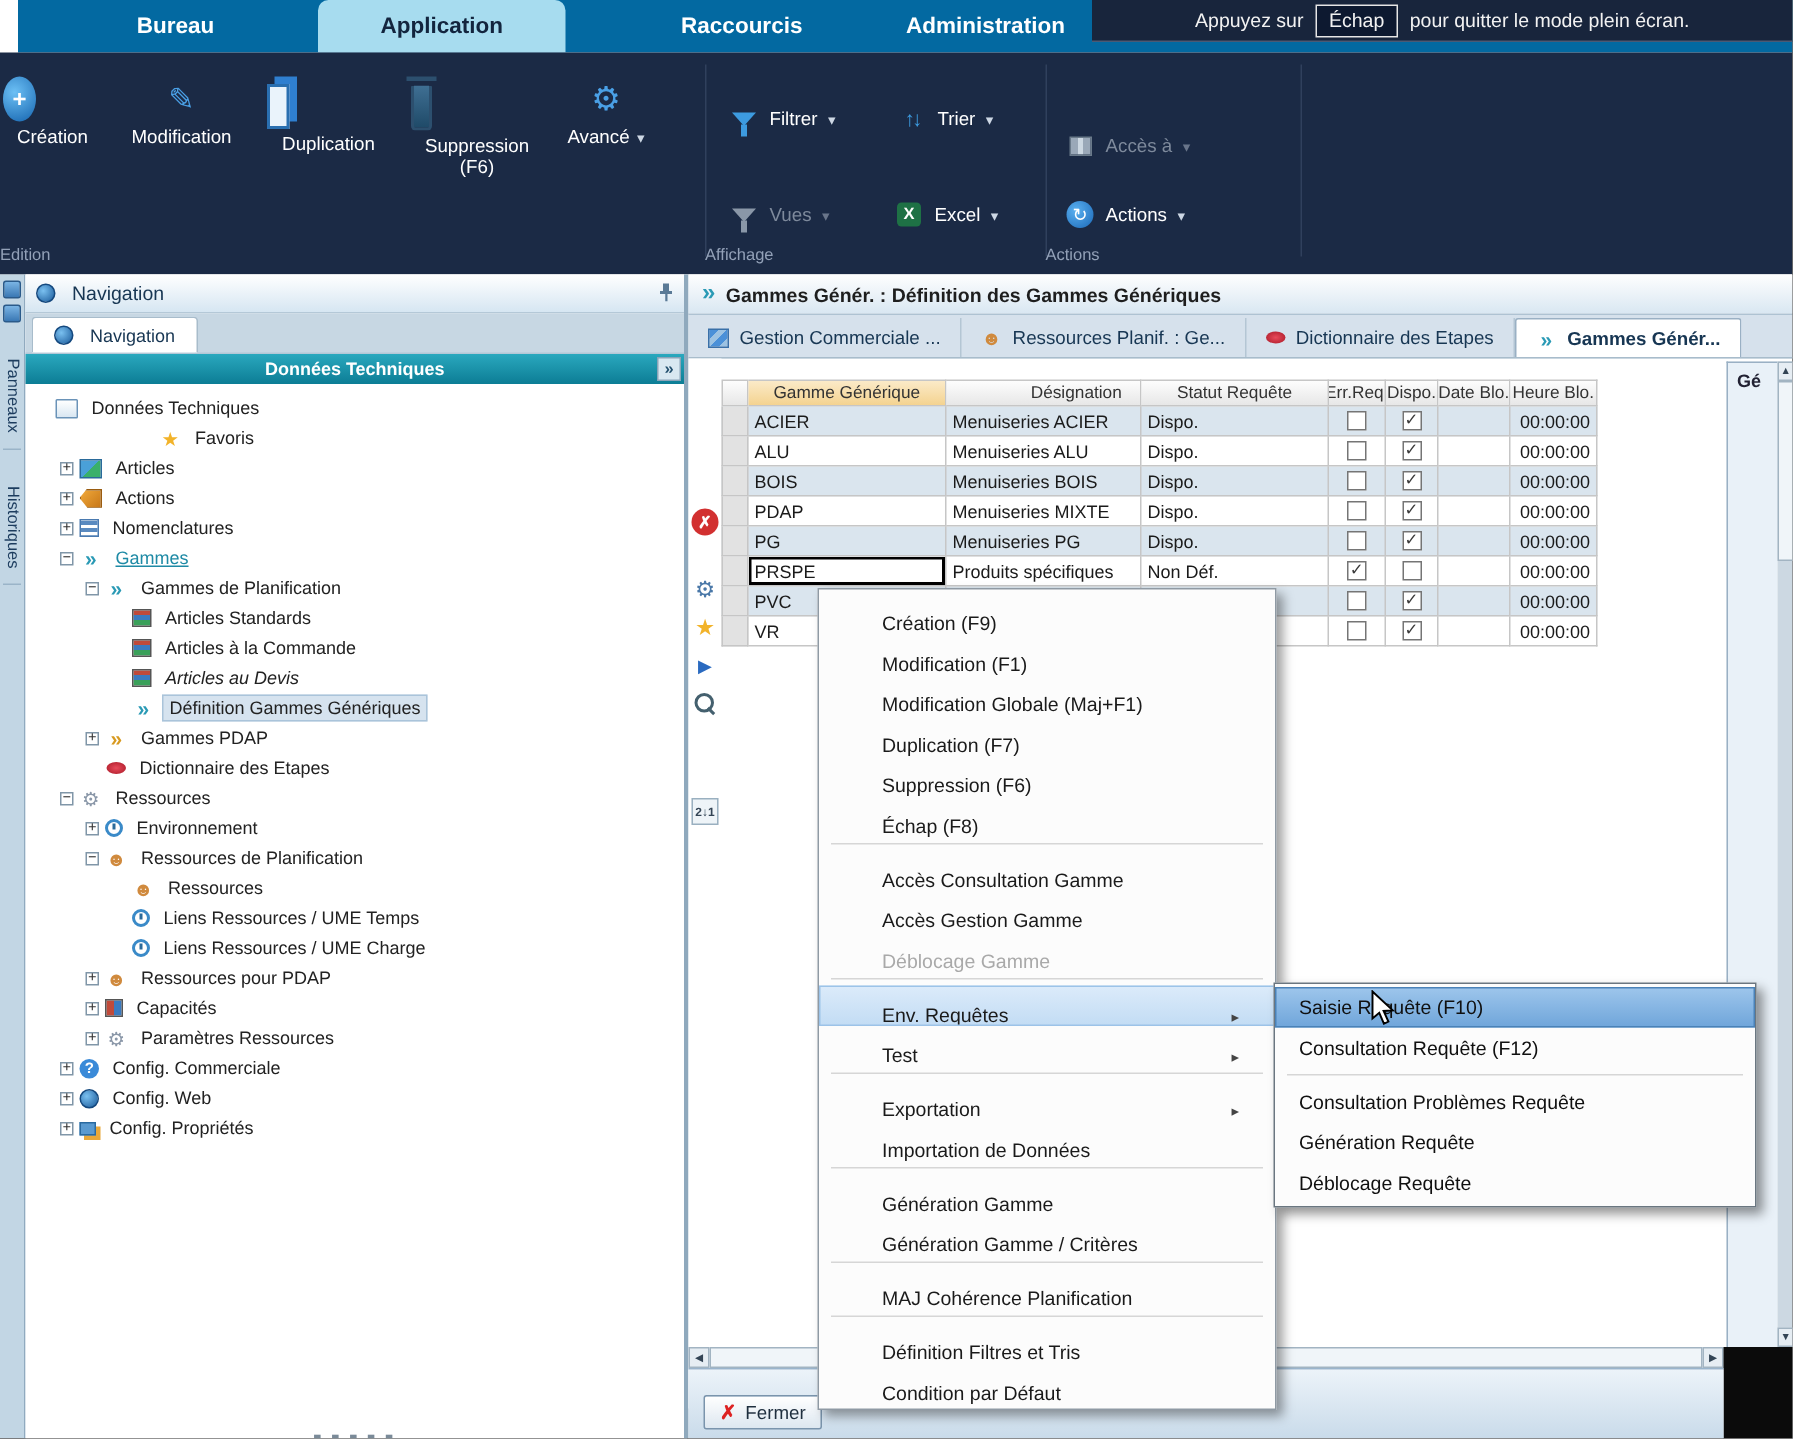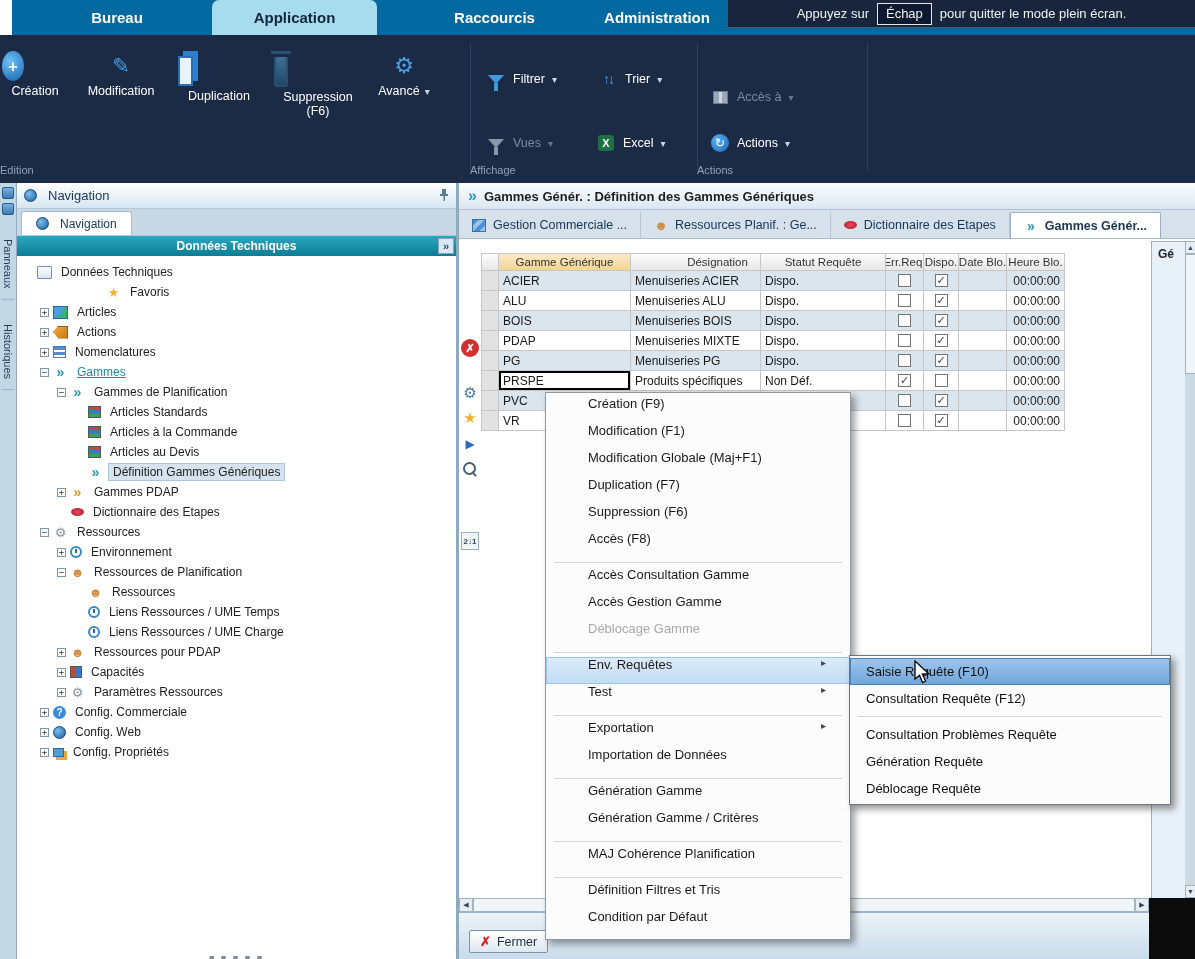--- a/index.html
+++ b/index.html
@@ -175,21 +175,21 @@
 .bottom-bar{position:absolute;left:0;top:729px;width:690px;height:47px;background:linear-gradient(#ecf3f9,#c9dbea);
   border-top:1px solid #9ab4cc}
 .close-btn{position:absolute;left:10px;top:17px;height:23px;padding:0 10px;display:flex;align-items:center;gap:6px;
   background:linear-gradient(#ffffff,#dde7f0);border:1px solid #7a94ac;border-radius:2px;font-size:12.5px;color:#1e2e3e;cursor:pointer}
 .x-red{color:#d22;font-weight:bold;font-size:13px}
 .x-red::before{content:"✗"}
 
 
 .cmenu{position:absolute;left:545px;top:392px;width:306px;background:#fcfcfc;border:1px solid #8f9aa4;
   box-shadow:4px 4px 7px rgba(0,0,0,.38);padding:3px 0;z-index:50}
-.cm-item{height:27px;display:flex;align-items:flex-start;padding:0 24px 0 42px;font-size:13px;color:#1a1a1a;cursor:pointer}
+.cm-item{height:27px;display:flex;align-items:flex-end;padding:0 24px 0 42px;font-size:13px;color:#1a1a1a;cursor:pointer}
 .cm-item.disabled{color:#a9a9a9}
 .cm-item.hl{background:linear-gradient(#dcebfa,#c2dcf4);outline:1px solid #9cc3e8;outline-offset:-1px}
 .cm-arrow{margin-left:auto;font-size:10px;color:#444}
 .cm-arrow::before{content:"▸"}
 .cm-sep{height:1px;background:#d6d6d6;margin:4px 8px}
 .smenu{position:absolute;left:849px;top:655px;width:322px;background:#fcfcfc;border:1px solid #6a7680;
   box-shadow:4px 4px 7px rgba(0,0,0,.42);padding:2px 0;z-index:60}
 .sm-item{height:27px;display:flex;align-items:center;padding:0 10px 0 16px;font-size:13px;color:#101010;cursor:pointer}
 .sm-item.hl{background:linear-gradient(#9ec6ec,#6fa5da);outline:1px solid #4a82b8;outline-offset:-1px}
 .sm-sep{height:1px;background:#d6d6d6;margin:4px 8px}
@@ -361,21 +361,21 @@
         <div class="tnode" style="padding-left: 57px;">
           <div class="noexp"></div>
           <div class="ti ti-box"></div>
           <div class="tlabel">Articles Standards</div>
         </div>
         <div class="tnode" style="padding-left: 57px;">
           <div class="noexp"></div>
           <div class="ti ti-box"></div>
           <div class="tlabel">Articles à la Commande</div>
         </div>
-        <div class="tnode" style="padding-left: 57px;">
+        <div class="tnode" style="padding-left: 57px; font-style: italic;">
           <div class="noexp"></div>
           <div class="ti ti-box"></div>
           <div class="tlabel">Articles au Devis</div>
         </div>
         <div class="tnode selected" style="padding-left: 57px;">
           <div class="noexp"></div>
           <div class="ti ti-gamme"></div>
           <div class="tlabel">Définition Gammes Génériques</div>
         </div>
         <div class="tnode" style="padding-left: 40px;">
@@ -648,21 +648,21 @@
       <div class="cm-item">
         <div class="cm-lbl">Modification Globale (Maj+F1)</div>
       </div>
       <div class="cm-item">
         <div class="cm-lbl">Duplication (F7)</div>
       </div>
       <div class="cm-item">
         <div class="cm-lbl">Suppression (F6)</div>
       </div>
       <div class="cm-item">
-        <div class="cm-lbl">Accès (F8)</div>
+        <div class="cm-lbl">Échap (F8)</div>
       </div>
       <div class="cm-sep"></div>
       <div class="cm-item">
         <div class="cm-lbl">Accès Consultation Gamme</div>
       </div>
       <div class="cm-item">
         <div class="cm-lbl">Accès Gestion Gamme</div>
       </div>
       <div class="cm-item disabled">
         <div class="cm-lbl">Déblocage Gamme</div>

